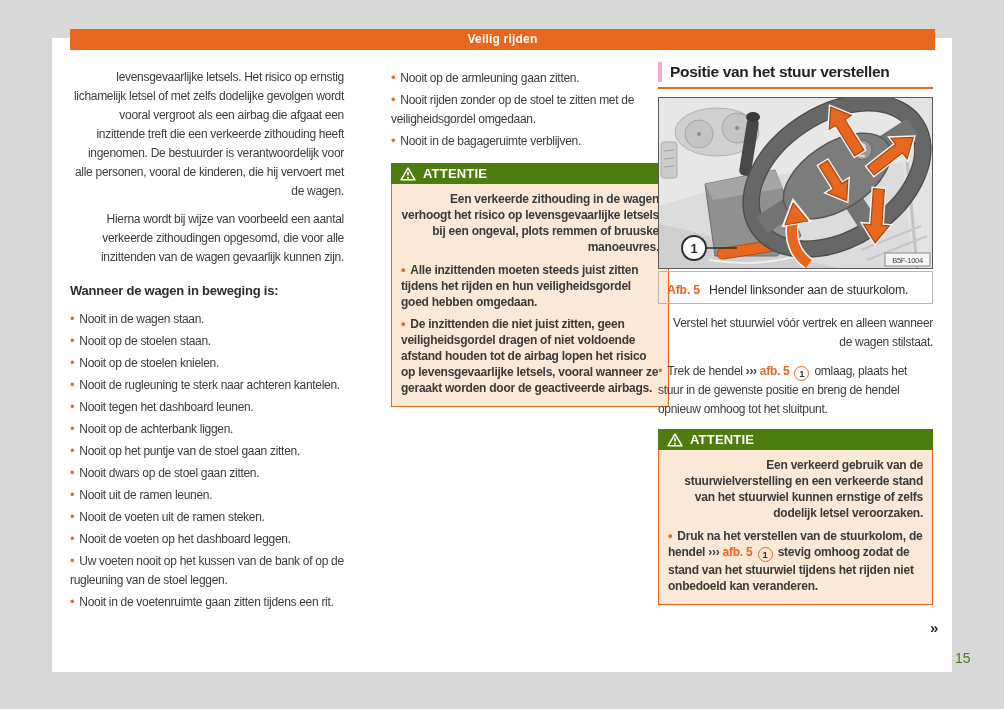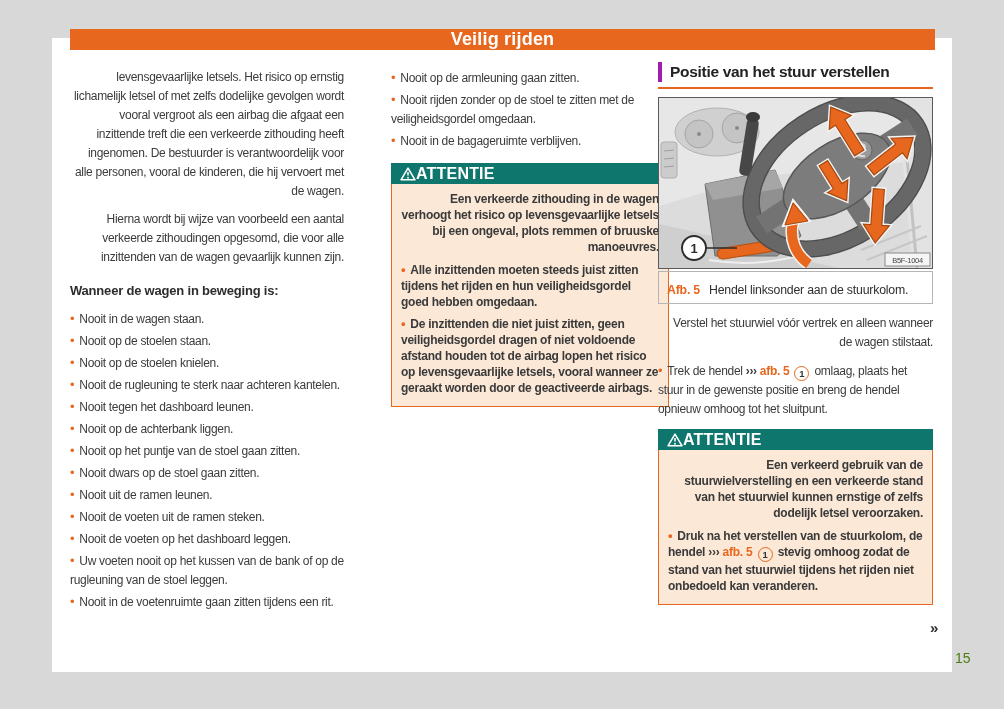--- a/index.html
+++ b/index.html
@@ -8,54 +8,54 @@
     background:#d8d8d8;
     font-family:"Liberation Sans", sans-serif;
     -webkit-font-smoothing:antialiased;
   }
   .page{
     position:absolute;left:52px;top:38px;width:900px;height:634px;
     background:#ffffff;
   }
   .header-bar{
     position:absolute;left:18px;top:-9px;width:865px;height:21px;
-    background:#E8671E;color:#fff;font-weight:bold;font-size:18px;
+    background:#E8671E;color:#fff;font-weight:bold;font-size:12px;
     line-height:21px;text-align:center;letter-spacing:.2px;
   }
   .col{
     position:absolute;color:#3b3b3b;font-size:12px;line-height:19px;
     letter-spacing:-0.3px;
   }
   .col1{left:18px;top:30px;width:274px;}
   .col2{left:311px;top:30px;width:278px;padding-left:28px;}
   .col3{left:606px;top:24px;width:275px;}
   .col p{margin:0 0 9px 0;text-align:right;}
   .listhead{font-size:13px;font-weight:bold;color:#2d2d2d;margin:14px 0 9px 0;letter-spacing:-0.2px;}
   .bullet{margin:0 0 2px 0;}
   .dot{color:#E8671E;font-size:13px;margin-right:5px;}
   
   .warnbox{margin-top:12px;}
   .warnhead{
-    background:#0f766e;color:#fff;font-weight:bold;font-size:16px;
-    height:21px;display:flex;align-items:center;padding:0 9px;
+    background:#4d7c0f;color:#fff;font-weight:bold;font-size:13px;
+    height:21px;display:flex;align-items:center;gap:7px;padding:0 9px;
     letter-spacing:.2px;
   }
   .warnhead svg{flex:0 0 auto;}
   .warnbody{
     border:1px solid #E8671E;border-top:none;background:#FBE8D7;
     padding:7px 9px 10px 9px;font-weight:bold;font-size:12px;line-height:16px;
     letter-spacing:-0.25px;color:#3a3a3a;
   }
   .warnbody p{margin:0 0 7px 0;}
   .warnbody .bullet{margin:0 0 6px 0;}
   .warnbody .bullet:last-child{margin-bottom:0;}
   
   .section-title{
     font-size:15.5px;font-weight:bold;color:#222;line-height:20px;
-    border-left:4px solid #a21caf;padding-left:8px;margin:0;letter-spacing:-0.3px;
+    border-left:4px solid #f9a8d4;padding-left:8px;margin:0;letter-spacing:-0.3px;
   }
   .section-rule{height:2px;background:#E8671E;margin-top:5px;}
   .figure{margin-top:8px;border:1px solid #5a5a5a;width:273px;height:170px;}
   .figure svg{display:block;}
   .figcap{
     border:1px solid #b5b5b5;margin-top:2px;padding:10px 8px 4px 8px;
     font-size:12.3px;line-height:17px;color:#2f2f2f;letter-spacing:-0.2px;
   }
   .figlabel{color:#E8671E;font-weight:bold;margin-right:9px;}
   .refa{font-weight:bold;}

